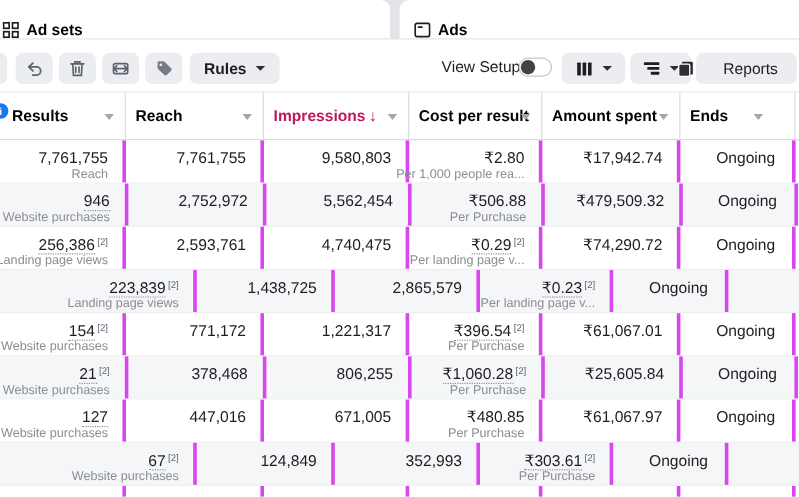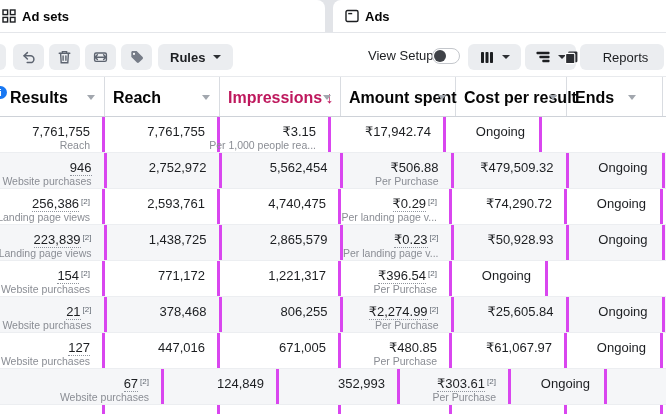--- a/index.html
+++ b/index.html
@@ -2,21 +2,21 @@
 <html><head>
 <meta charset="utf-8">
 <style>
   * { margin:0; padding:0; box-sizing:border-box; }
   html,body { width:666px; height:414px; overflow:hidden; background:#fff;
     font-family:"Liberation Sans","DejaVu Sans",sans-serif; color:#1c1e21; }
   .stage { position:relative; width:666px; height:414px; }
 
   
   .tabs-strip { position:absolute; left:0; top:0; width:666px; height:33px; background:#e2e4e8; }
-  .tab-card { position:absolute; top:0; height:32px; background:#fff; display:flex; align-items:center; }
+  .tab-card { position:absolute; top:0; height:32px; background:#fff; display:flex; align-items:flex-end; }
   .tab-card.left  { left:0; width:325px; border-radius:0 8px 0 0; padding-left:2px; }
   .tab-card.right { left:333px; width:333px; border-radius:8px 0 0 0; padding-left:12px; }
   .tab-card .tab-label { font-size:13px; font-weight:bold; color:#050505; margin-left:6px; }
   .strip-line { position:absolute; left:0; top:32px; width:666px; height:1px; background:#e4e6ea; }
 
   
   .toolbar { position:absolute; left:0; top:33px; width:666px; height:43px; background:#fff; }
   .btn { position:absolute; top:11px; height:26px; background:#ebedf0; border-radius:6px;
          display:flex; align-items:center; justify-content:center; cursor:pointer; }
   .btn-sliver { left:0; width:6px; border-radius:0 6px 6px 0; }
@@ -32,21 +32,21 @@
   .btn-cols { left:468px; width:53px; gap:8px; }
   .btn-brk  { left:525px; width:51px; gap:8px; }
   .btn-reports { left:580px; width:84px; gap:24px; font-size:13px; color:#1c1e21; }
   .caret-dark { width:0; height:0; border-left:4px solid transparent; border-right:4px solid transparent;
                 border-top:4.5px solid #2d2f33; display:inline-block; }
 
   
   .thead { position:absolute; left:0; top:76px; width:666px; height:41px; display:flex;
            border-top:1px solid #e8eaed; border-bottom:1px solid #ced2d8; background:#fff; }
   .th { position:relative; height:100%; border-right:1px solid #d9dce1; }
-  .th .hlabel { position:absolute; left:8px; top:12px; font-size:16px; font-weight:bold; color:#050505; white-space:nowrap; }
+  .th .hlabel { position:absolute; left:8px; top:12px; font-size:13px; font-weight:bold; color:#050505; white-space:nowrap; }
   .th.c0 .hlabel { left:10px; }
   .th .hcaret { position:absolute; right:9px; top:18px; width:0; height:0;
                 border-left:4px solid transparent; border-right:4px solid transparent;
                 border-top:5px solid #a2a7ae; cursor:pointer; }
   .th.c5 .hcaret { right:26px; }
   .th.sorted .hlabel { color:#be185d; }
   .sort-arrow { font-weight:bold; margin-left:3px; }
   .info-badge { position:absolute; left:-6px; top:9px; width:13px; height:13px; border-radius:50%;
                 background:#1877f2; color:#fff; font-size:8.5px; font-weight:bold;
                 display:flex; align-items:center; justify-content:center; }
@@ -181,45 +181,48 @@
       <span class="hcaret"></span>
     </div>
     <div class="th c1">
       <span class="hlabel">Reach</span>
       <span class="hcaret"></span>
     </div>
     <div class="th c2 sorted">
       <span class="hlabel"><span>Impressions</span><span class="sort-arrow">↓</span></span>
       <span class="hcaret"></span>
     </div>
+    <div class="th c3">
+      <span class="hlabel">Cost per result</span>
+      <span class="hcaret"></span>
+    </div>
     <div class="th c4">
       <span class="hlabel">Amount spent</span>
       <span class="hcaret"></span>
     </div>
-    <div class="th c3">
-      <span class="hlabel">Cost per result</span>
-      <span class="hcaret"></span>
-    </div>
     <div class="th c5">
       <span class="hlabel">Ends</span>
       <span class="hcaret"></span>
     </div>
   </div>
 
   <div class="tbody">
     <div class="tr">
       <div class="td c0">
         <span class="main"><span class="val">7,761,755</span></span>
         <span class="sub">Reach</span>
       </div>
       <div class="td c1">
         <span class="main"><span class="val">7,761,755</span></span>
       </div>
-      <div class="td c3">
-        <span class="main"><span class="val">₹3.15</span></span>
+      <div class="td c2">
+        <span class="main"><span class="val">9,580,803</span></span>
+      </div>
+      <div class="td c3">
+        <span class="main"><span class="val">₹2.80</span></span>
         <span class="sub">Per 1,000 people rea...</span>
       </div>
       <div class="td c4">
         <span class="main"><span class="val">₹17,942.74</span></span>
       </div>
       <div class="td c5">
         <span class="main"><span class="val">Ongoing</span></span>
       </div>
     </div>
 
@@ -277,61 +280,61 @@
       <div class="td c1">
         <span class="main"><span class="val">1,438,725</span></span>
       </div>
       <div class="td c2">
         <span class="main"><span class="val">2,865,579</span></span>
       </div>
       <div class="td c3">
         <span class="main"><span class="val dotted">₹0.23</span><span class="flag">[2]</span></span>
         <span class="sub">Per landing page v...</span>
       </div>
-      <div class="td c4">
-        <span class="main"><span class="val">₹50,928.93</span></span>
-      </div>
       <div class="td c5">
         <span class="main"><span class="val">Ongoing</span></span>
       </div>
     </div>
 
     <div class="tr">
       <div class="td c0">
         <span class="main"><span class="val dotted">154</span><span class="flag">[2]</span></span>
         <span class="sub">Website purchases</span>
       </div>
       <div class="td c1">
         <span class="main"><span class="val">771,172</span></span>
       </div>
       <div class="td c2">
         <span class="main"><span class="val">1,221,317</span></span>
       </div>
       <div class="td c3">
         <span class="main"><span class="val dotted">₹396.54</span><span class="flag">[2]</span></span>
         <span class="sub">Per Purchase</span>
       </div>
+      <div class="td c4">
+        <span class="main"><span class="val">₹61,067.01</span></span>
+      </div>
       <div class="td c5">
         <span class="main"><span class="val">Ongoing</span></span>
       </div>
     </div>
 
     <div class="tr alt">
       <div class="td c0">
         <span class="main"><span class="val dotted">21</span><span class="flag">[2]</span></span>
         <span class="sub">Website purchases</span>
       </div>
       <div class="td c1">
         <span class="main"><span class="val">378,468</span></span>
       </div>
       <div class="td c2">
         <span class="main"><span class="val">806,255</span></span>
       </div>
       <div class="td c3">
-        <span class="main"><span class="val dotted">₹2,274.99</span><span class="flag">[2]</span></span>
+        <span class="main"><span class="val dotted">₹1,060.28</span><span class="flag">[2]</span></span>
         <span class="sub">Per Purchase</span>
       </div>
       <div class="td c4">
         <span class="main"><span class="val">₹25,605.84</span></span>
       </div>
       <div class="td c5">
         <span class="main"><span class="val">Ongoing</span></span>
       </div>
     </div>
 

